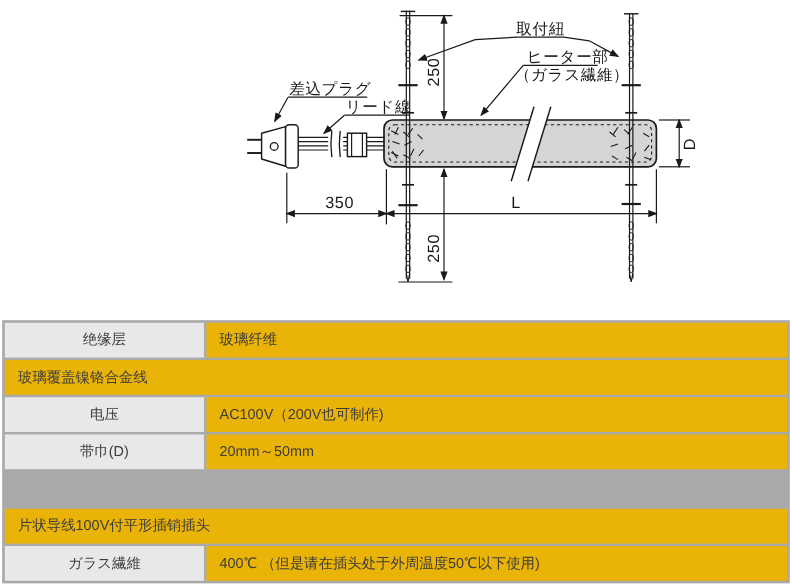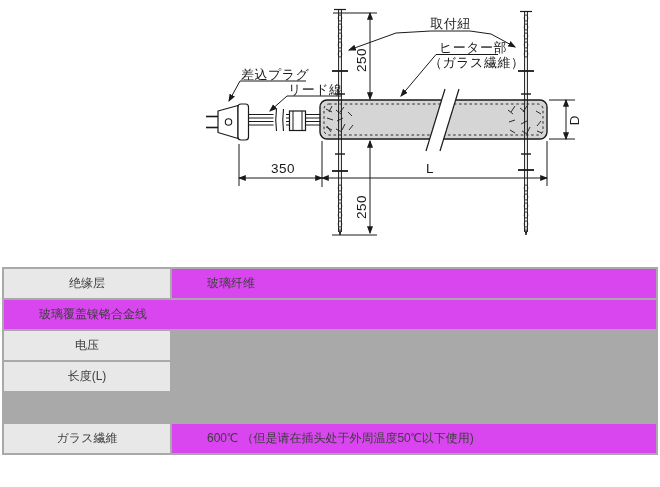--- a/index.html
+++ b/index.html
@@ -16,22 +16,22 @@
 
   .spec-table { margin:0 2px; border:2px solid #a9a9a9; background:#a9a9a9; }
   .spec-row { display:flex; height:29px; border-top:2px solid #a9a9a9; }
   .spec-row:first-child { border-top:none; }
   .spec-cell { font-size:12px; color:#3d3d3d; }
   .spec-label {
     flex:0 0 166px; background:#e8e8e8; border-right:2px solid #a9a9a9;
     display:flex; align-items:center; justify-content:center; text-align:center;
   }
   .spec-value {
-    flex:1; background:#d946ef; display:flex; align-items:center;
-    padding-left:35px; white-space:nowrap; overflow:hidden;
+    flex:1; background:#eab308; display:flex; align-items:center;
+    padding-left:11px; white-space:nowrap; overflow:hidden;
   }
 </style>
 </head>
 <body>
 
 <div class="diagram-wrap">
 <svg width="660" height="267" viewBox="0 0 660 267">
   <defs>
     <marker id="arr" viewBox="0 0 10 10" refX="8.5" refY="5" markerWidth="8" markerHeight="8" orient="auto-start-reverse">
       <path d="M0,1.2 L10,5 L0,8.8 Z" fill="#1a1a1a"></path>
@@ -163,23 +163,28 @@
 <div class="spec-table">
   <div class="spec-row">
     <div class="spec-cell spec-label">绝缘层</div>
     <div class="spec-cell spec-value">玻璃纤维</div>
   </div>
   <div class="spec-row">
     <div class="spec-cell spec-value">玻璃覆盖镍铬合金线</div>
   </div>
   <div class="spec-row">
     <div class="spec-cell spec-label">电压</div>
+    <div class="spec-cell spec-value">AC100V（200V也可制作)</div>
   </div>
   <div class="spec-row">
-    <div class="spec-cell spec-label">长度(L)</div>
+    <div class="spec-cell spec-label">带巾(D)</div>
+    <div class="spec-cell spec-value">20mm～50mm</div>
   </div>
   <div class="spec-row">
   </div>
   <div class="spec-row">
+    <div class="spec-cell spec-value">片状导线100V付平形插销插头</div>
+  </div>
+  <div class="spec-row">
     <div class="spec-cell spec-label">ガラス繊維</div>
-    <div class="spec-cell spec-value">600℃ （但是请在插头处于外周温度50℃以下使用)</div>
+    <div class="spec-cell spec-value">400℃ （但是请在插头处于外周温度50℃以下使用)</div>
   </div>
 </div>
 
 </body></html>

